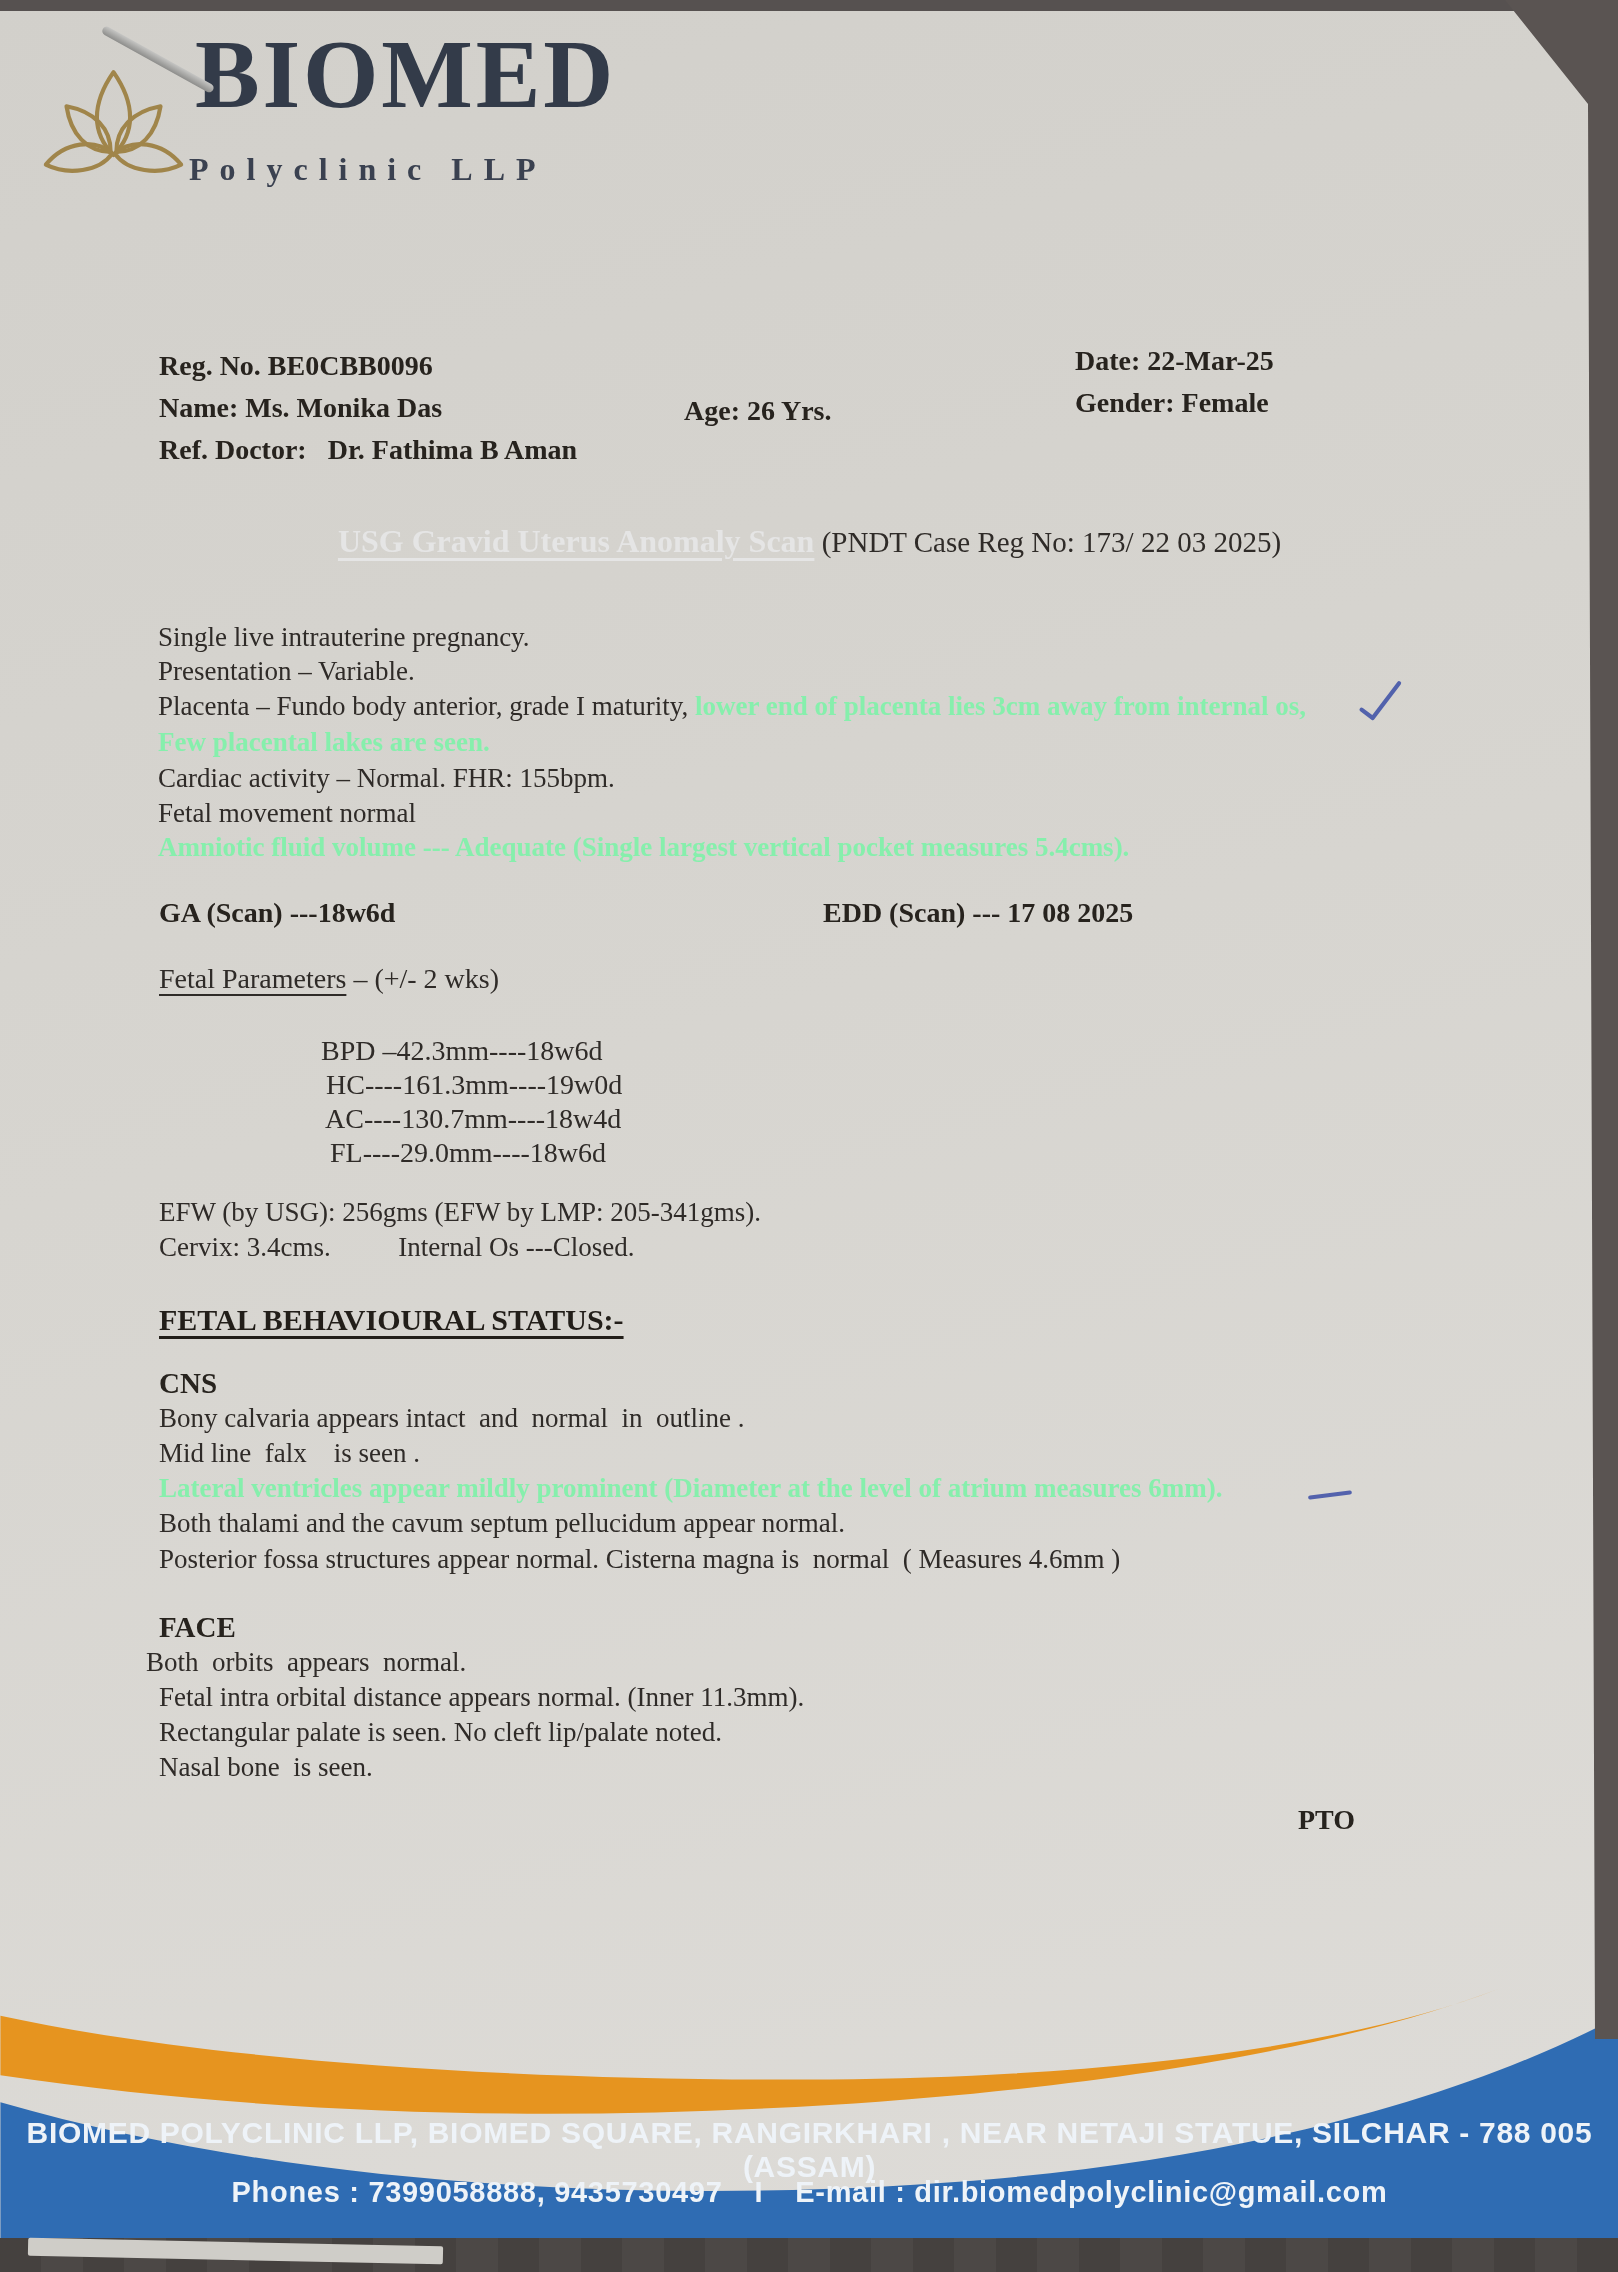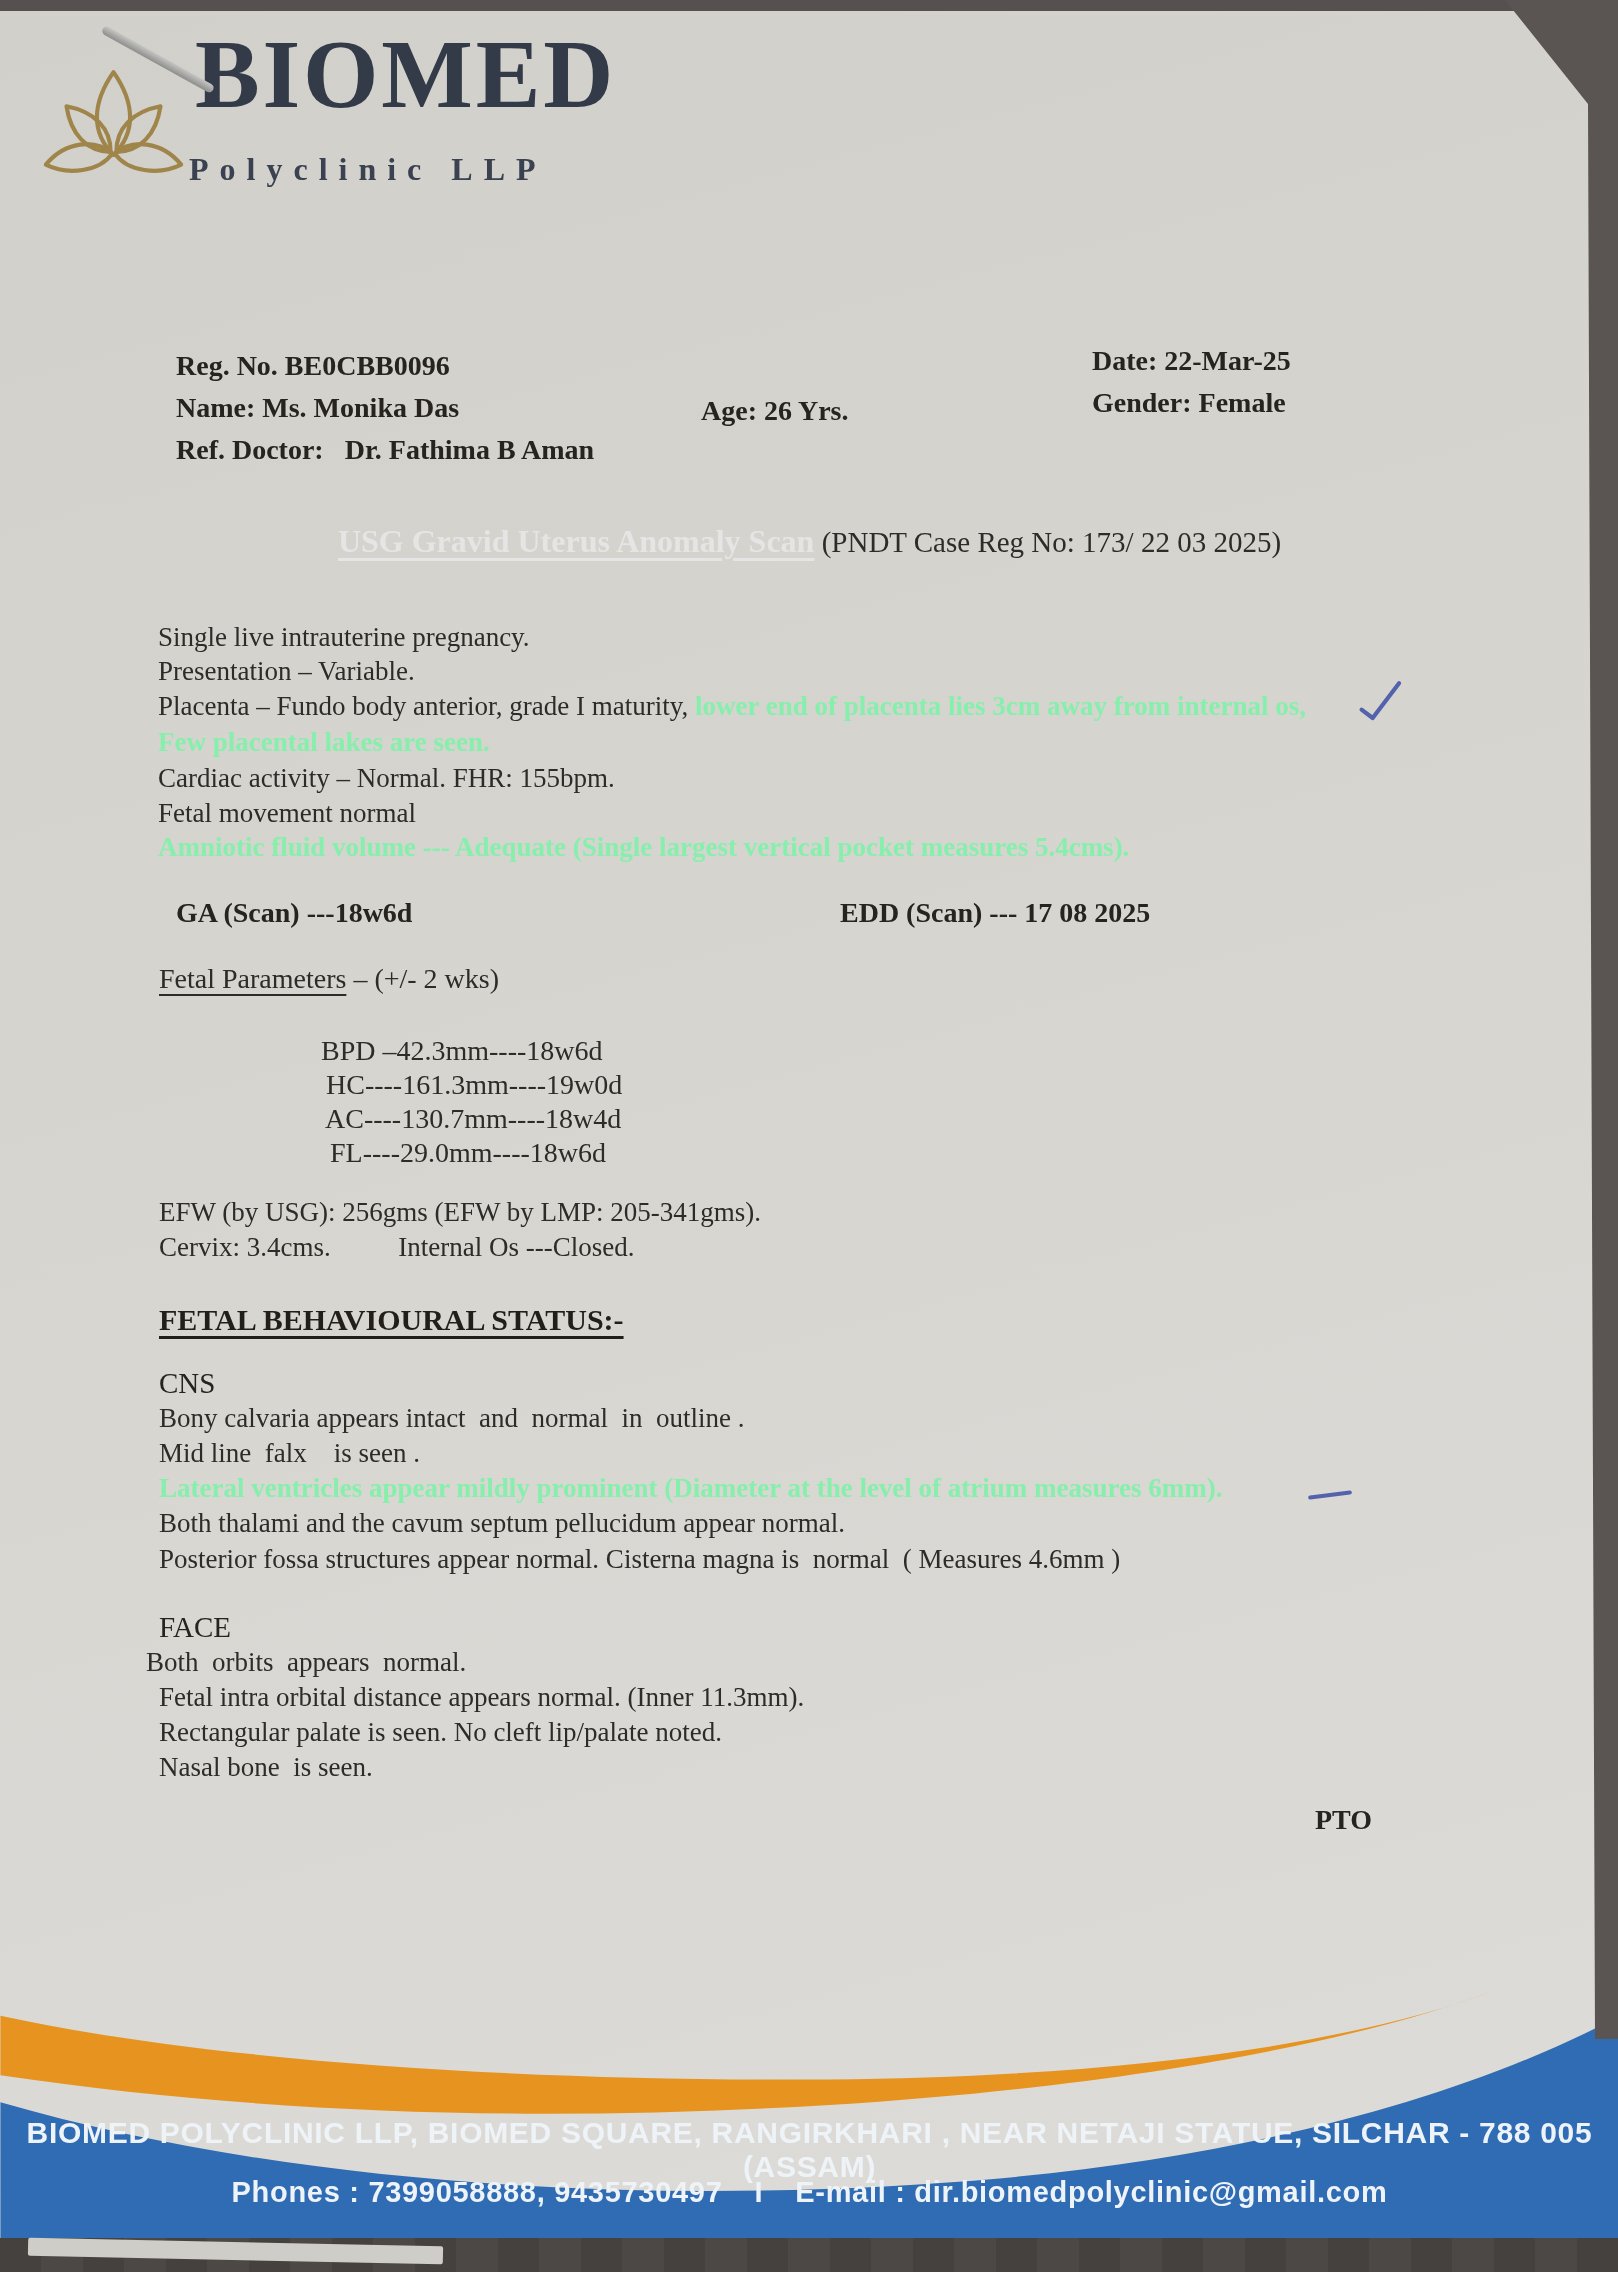--- a/index.html
+++ b/index.html
@@ -12,29 +12,29 @@
   .brand-name{position:absolute;left:195px;top:19.4px;z-index:2;font-size:97px;font-weight:700;
               letter-spacing:2.8px;color:#333b49;}
   .brand-sub{position:absolute;left:189px;top:151px;z-index:2;font-size:32px;font-weight:600;
              letter-spacing:11px;color:#3a4150;}
   .pen-rod{position:absolute;left:105px;top:25px;width:126px;height:9px;z-index:3;
            transform:rotate(29deg);transform-origin:left top;border-radius:4.8px;
            background:linear-gradient(180deg,#c6c6c4,#8d8d8b);}
   
   .line{position:absolute;z-index:2;font-size:27px;line-height:1.2;white-space:pre-wrap;}
   .b{font-weight:700;color:#86efac;}
-  .info{font-size:28px;font-weight:700;color:#27231e;margin-left:17px;}
+  .info{font-size:28px;font-weight:700;color:#27231e;}
   .title-wrap{position:absolute;z-index:2;left:0;top:523px;width:100%;text-align:center;white-space:pre-wrap;}
   .title-main{font-size:32px;font-weight:700;text-decoration:underline;
               text-decoration-thickness:2.8px;text-underline-offset:6.2px;color:#e5e5e5;}
   .title-suffix{font-size:29px;color:#2f2b28;}
   .u{text-decoration:underline;text-decoration-thickness:2.1px;text-underline-offset:5.5px;}
   .h-underline{font-size:30px;font-weight:700;color:#221e19;text-decoration:underline;
                text-decoration-thickness:2.8px;text-underline-offset:6.2px;}
-  .sec-h{font-size:29px;font-weight:400;color:#27231e;}
+  .sec-h{font-size:29px;font-weight:700;color:#27231e;}
   .param{font-size:28px;}
   
   .pen-check{position:absolute;left:1356px;top:679px;z-index:3;}
   .pen-underline{position:absolute;left:1308px;top:1493px;width:44px;height:4.1px;z-index:3;
                  background:#3b4ea6;border-radius:2.8px;transform:rotate(-7deg);opacity:.85;}
   
   .footer-svg{position:absolute;left:0;top:1935px;z-index:2;}
   .f-addr{position:absolute;z-index:3;top:2116px;left:0;width:100%;text-align:center;
           font-family:"Liberation Sans","DejaVu Sans",sans-serif;font-weight:700;font-size:30px;
           color:#eef3f8;letter-spacing:0.7px;}

